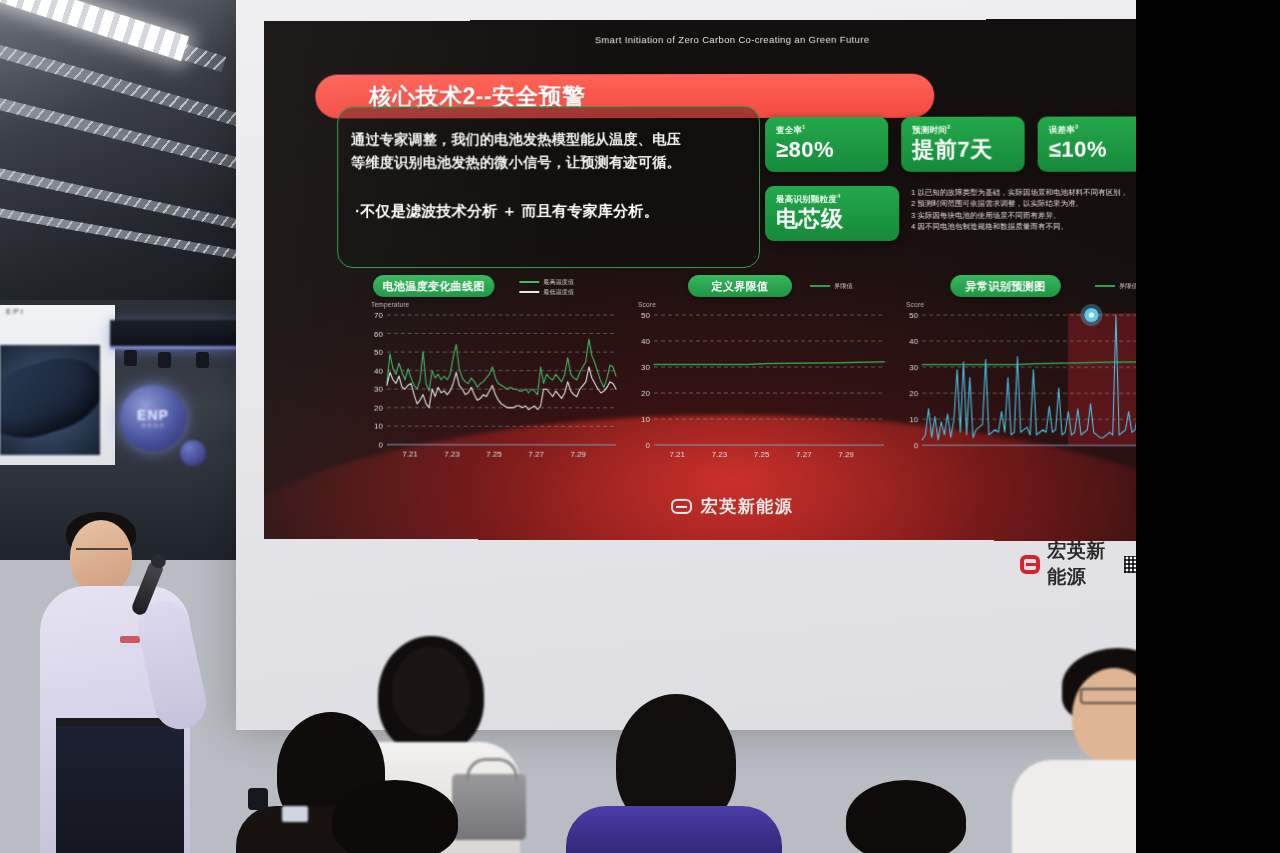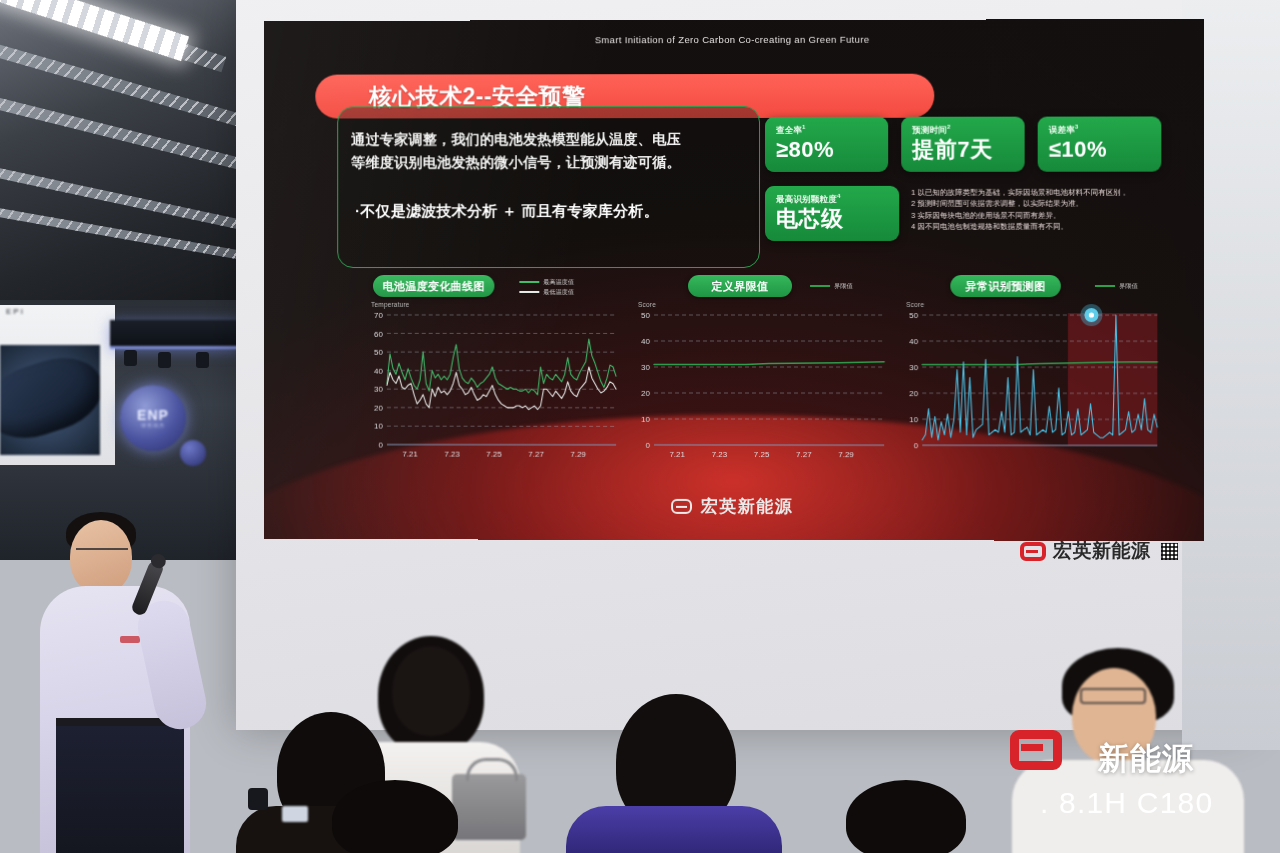--- a/index.html
+++ b/index.html
@@ -1,18 +1,18 @@
 <!DOCTYPE html>
 <html><head>
 <meta charset="utf-8">
 <style>
   html,body{margin:0;padding:0;background:#000;}
   body{width:1280px;height:853px;overflow:hidden;
        font-family:"Liberation Sans","DejaVu Sans",sans-serif;}
-  .scene{position:relative;width:1280px;height:853px;overflow:hidden;}
+  .scene{position:relative;width:1136px;height:853px;overflow:hidden;}
 
   
   .hall{position:absolute;inset:0;background:#b9bcc2;}
   .ceiling{position:absolute;left:0;top:0;width:300px;height:300px;
     background:linear-gradient(160deg,#6d727b 0%,#3b3f46 35%,#23262b 70%,#15171a 100%);}
   .truss{position:absolute;background:repeating-linear-gradient(
       115deg,#c9ccd2 0 2px,rgba(0,0,0,0) 2px 9px),
       linear-gradient(90deg,#9aa0a8,#5d636b);opacity:.92;}
   .t1{left:-20px;top:18px;width:250px;height:16px;transform:rotate(18deg);}
   .t2{left:-30px;top:78px;width:290px;height:13px;transform:rotate(16deg);}
@@ -454,19 +454,14 @@
     <div class="hair a5-hair"></div>
   </div>
 
   <div class="person blur">
     <div class="hair a6-hair"></div>
     <div class="head a6-head"></div>
     <div class="a6-glass"></div>
     <div class="body a6-body"></div>
   </div>
 
-  <div class="sign">
-    <div class="signmark"></div>
-    <div class="signtxt">新能源</div>
-    <div class="signcode">. 8.1H C180</div>
-  </div>
 
 </div>
 
 </body></html>

